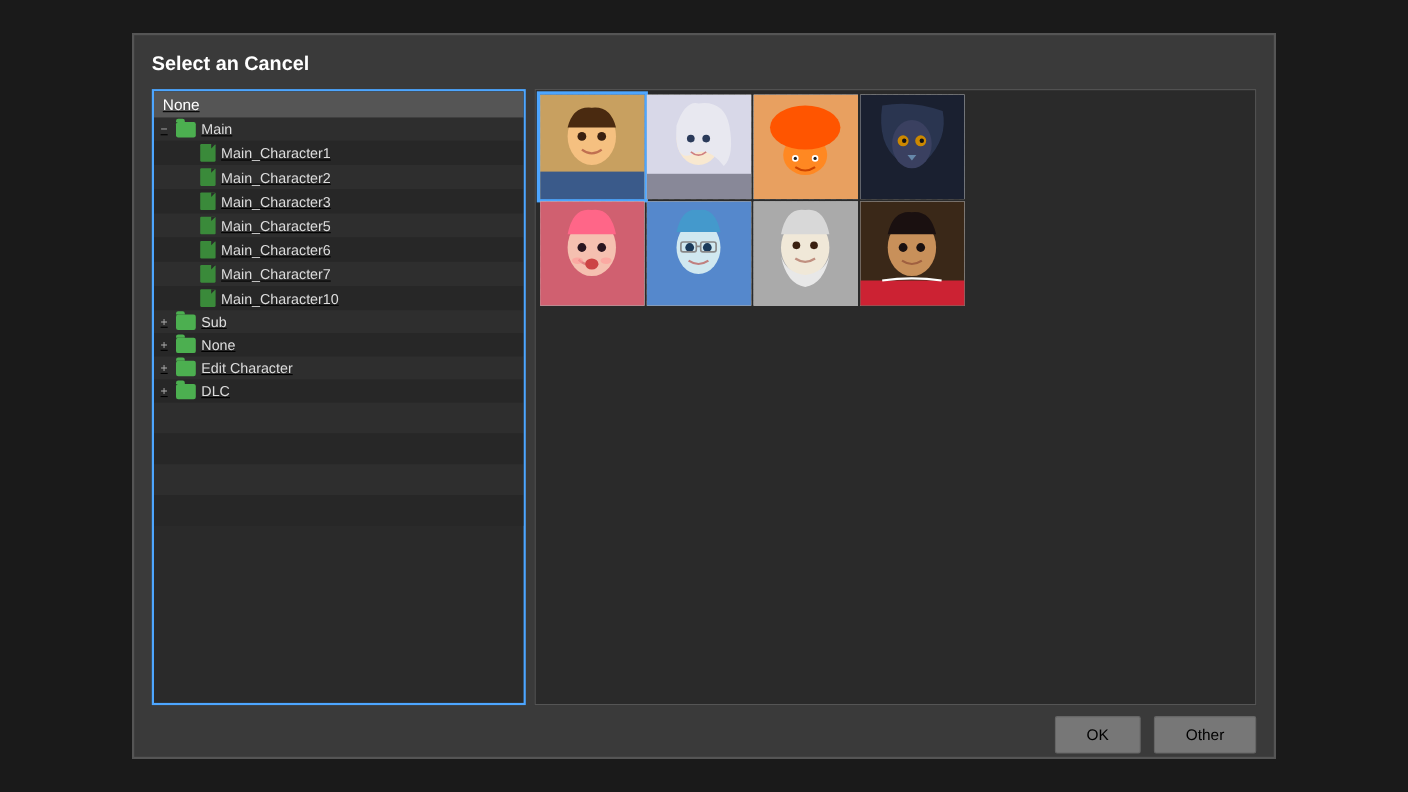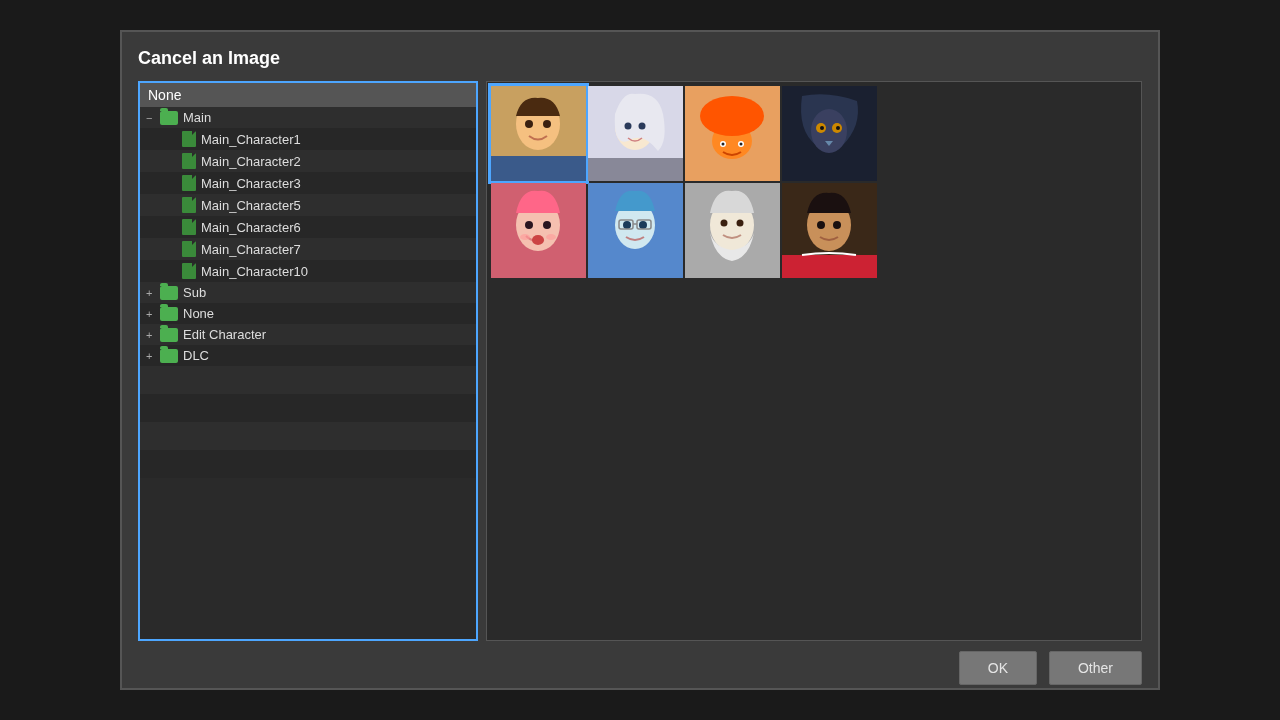--- a/index.html
+++ b/index.html
@@ -24,20 +24,21 @@
     .dialog-title {
       color: #ffffff;
       font-size: 18px;
       font-weight: bold;
       margin-bottom: 12px;
     }
     .dialog-body {
       display: flex;
       gap: 8px;
       height: 560px;
+      text-decoration: underline;
     }
     .tree-panel {
       width: 340px;
       border: 2px solid #4da6ff;
       background: #2a2a2a;
       overflow-y: auto;
       flex-shrink: 0;
     }
     .tree-none {
       background: #555;
@@ -127,21 +128,21 @@
       outline: 3px solid #4da6ff;
     }
     .dialog-footer {
       display: flex;
       justify-content: flex-end;
       gap: 12px;
       margin-top: 10px;
     }
     .btn {
       background: #888;
-      color: #e5e5e5;
+      color: #000000;
       border: 1px solid #666;
       padding: 8px 28px;
       font-size: 14px;
       cursor: pointer;
       border-radius: 2px;
     }
     .btn-ok { background: #777; }
     .btn-cancel { background: #777; }
     
     .checkered {
@@ -158,21 +159,21 @@
     .tree-empty {
       height: 28px;
       background: #272727;
     }
     .tree-empty:nth-child(even) { background: #2e2e2e; }
   </style>
 </head>
 <body>
 
 <div class="dialog">
-  <div class="dialog-title">Cancel an Image</div>
+  <div class="dialog-title">Select an Cancel</div>
   <div class="dialog-body">
 
     <div class="tree-panel">
       <div class="tree-none">None</div>
 
       <div class="tree-item folder">
         <span class="toggle">−</span>
         <span class="folder-icon"></span>
         <span>Main</span>
       </div>

